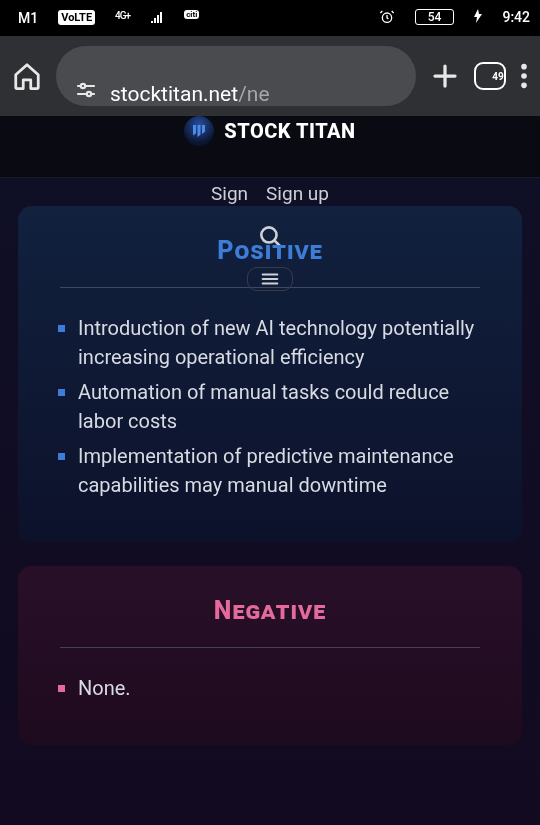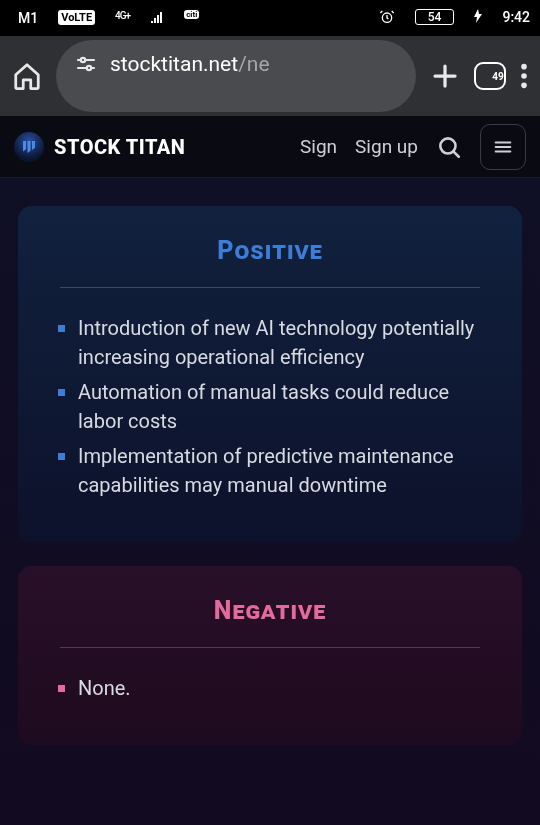--- a/index.html
+++ b/index.html
@@ -18,34 +18,34 @@
   .pill { font-size:11px; background:#fff; color:#000; padding:1px 3px; border-radius:3px; font-weight:700; }
   .sig { font-size:10px; letter-spacing:-1px; }
   .batt { display:flex; align-items:center; gap:2px; }
   .batt-box { border:1.5px solid #fff; border-radius:3px; padding:0 12px; font-size:12px; line-height:14px; }
   
   .chrome {
     height:80px; background:#2f3033; display:flex; align-items:center; padding:0 12px; gap:14px;
   }
   .home-icon svg, .plus-icon svg, .dots-icon svg { display:block; }
   .url-pill {
-    flex:1; display:flex; align-items:flex-start; gap:12px;
-    background:#4a4b4e; border-radius:36px; height:72px; padding:12px 18px;
+    flex:1; display:flex; align-items:flex-end; gap:12px;
+    background:#4a4b4e; border-radius:36px; height:60px; padding:0 18px;
   }
   .url-text { font-size:21px; color:#fefefe; white-space:nowrap; overflow:hidden; }
   .url-text .faded { color:#a5a6a8; }
   .tab-count {
     width:32px; height:28px; border:2.5px solid #fff; border-radius:9px;
     display:flex; align-items:center; justify-content:center;
     font-size:10px; font-weight:700;padding-left:16px;
   }
   
   .site-header {
     height:62px; background:#0a0a12; display:flex; align-items:center; gap:18px;
-    padding:0 14px; border-bottom:1px solid #1a1a2a;
+    padding:0 14px; border-bottom:1px solid #1a1a2a;flex-direction:column;
   }
   .brand { display:flex; align-items:center; gap:10px; }
   .brand-logo {
     width:30px; height:30px; border-radius:50%;
     background:radial-gradient(circle at 50% 30%, #2a4d9e 0%, #0a1530 70%);
     display:flex; align-items:center; justify-content:center;
   }
   .brand-text { font-size:20px; font-weight:800; letter-spacing:0.5px; }
   .spacer { flex:1; }
   .auth { display:flex; gap:18px; font-size:19px; color:#cfcfd6; }

